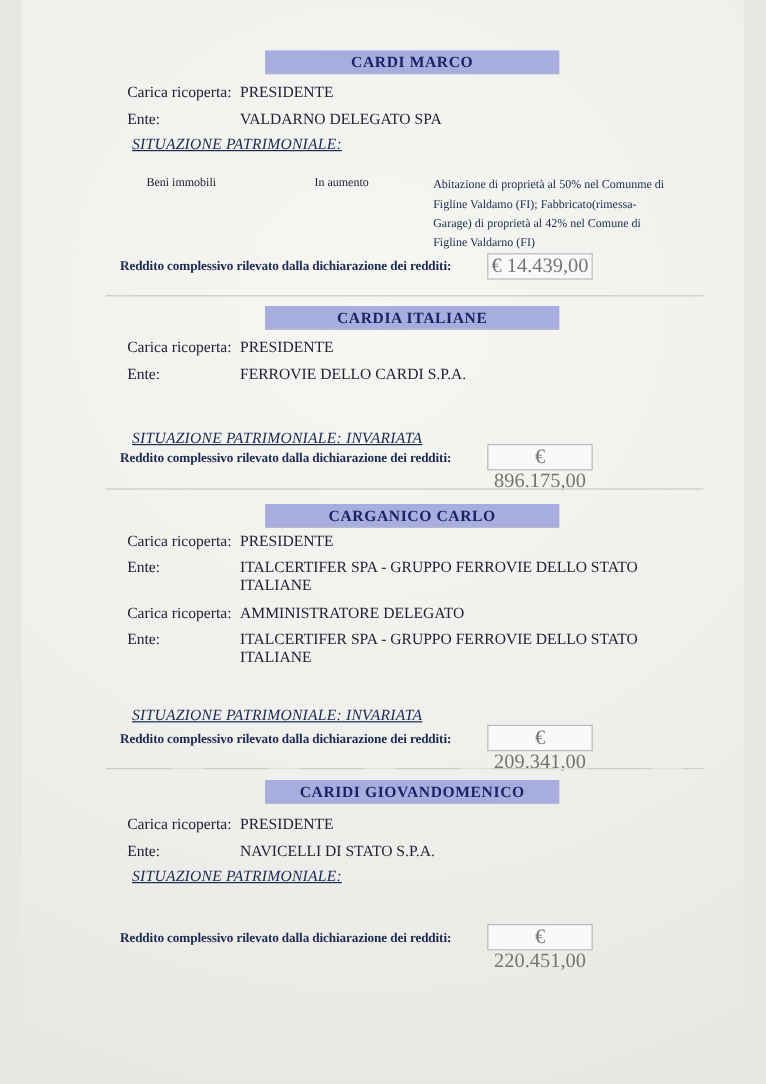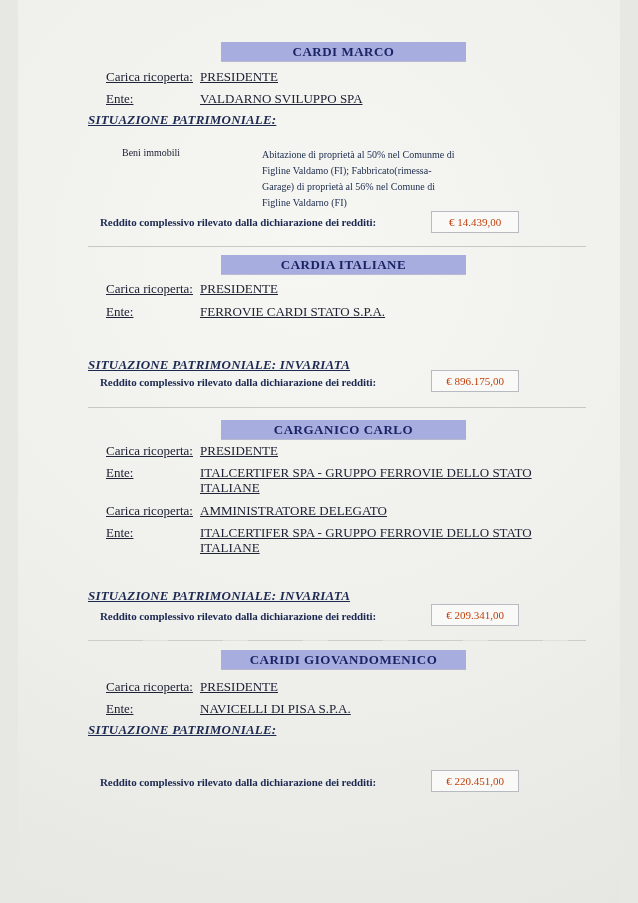--- a/index.html
+++ b/index.html
@@ -8,85 +8,86 @@
     font-family:"Liberation Serif", serif; color:#202235;
     background: radial-gradient(ellipse 120% 80% at 48% 28%, #f6f6f3 0%, #efefec 55%, #e6e6e3 100%);
     overflow:hidden;
   }
   .bar {
     position:absolute; left:203px; width:245px; height:19px;
     background:#a8ade0; color:#1a2464; font-weight:bold; font-size:13px;
     line-height:19px; text-align:center; letter-spacing:0.5px;
     box-shadow:0 1px 0 rgba(110,116,165,0.45);
   }
-  .row { position:absolute; left:88px; font-size:13px; display:flex;text-decoration:underline; }
+  .row { position:absolute; left:88px; font-size:13px; display:flex; }
   .lbl { width:94px; flex:none; }
   .val { white-space:nowrap; }
   .val span { display:block; line-height:15px; }
   .sit {
-    position:absolute; left:70px; font-size:13px; font-weight:bold;
+    position:absolute; left:92px; font-size:13px; font-weight:normal;
     font-style:italic; text-decoration:underline; color:#1c2951; letter-spacing:0.2px;
   }
   .pat { position:absolute; left:104px; font-size:10px; display:flex; }
   .pat-item { width:140px; flex:none; }
   .pat-change { width:99px; flex:none; }
   .pat-desc { width:240px; flex:none; color:#203050; }
   .pat-desc span { display:block; white-space:nowrap; line-height:16px; }
   .red-lbl {
     position:absolute; left:82px; font-size:11px; font-weight:bold;
     color:#1c2951; letter-spacing:-0.1px;
   }
   .amount {
-    position:absolute; left:413px; width:86px; height:20px;
+    position:absolute; left:388px; width:86px; height:20px;
     background:#f9f9f7; border:1px solid #b7bac0;
-    font-size:11px; color:#c2410c; text-align:center; line-height:20px;
+    font-size:17px; color:#737373; text-align:center; line-height:20px;
   }
   .hr { position:absolute; left:70px; width:498px; height:1px; background:#c8c8c4; }
   .hr.faint { background:repeating-linear-gradient(90deg,#cdcdca 0px,#cdcdca 55px,#e0e0dd 55px,#e0e0dd 80px); }
 </style>
 </head>
 <body>
 
 <div class="page">
 
   <div class="bar" style="top:42px">
     <span>CARDI MARCO</span>
   </div>
   <div class="row" style="top:69px">
     <span class="lbl">Carica ricoperta:</span>
     <span class="val">PRESIDENTE</span>
   </div>
   <div class="row" style="top:91px">
     <span class="lbl">Ente:</span>
-    <span class="val">VALDARNO SVILUPPO SPA</span>
+    <span class="val">VALDARNO DELEGATO SPA</span>
   </div>
   <div class="sit" style="top:112px">SITUAZIONE PATRIMONIALE:</div>
   <div class="pat" style="top:147px">
     <span class="pat-item">Beni immobili</span>
+    <span class="pat-change">In aumento</span>
     <span class="pat-desc">
       <span>Abitazione di proprietà al 50% nel Comunme di</span>
       <span>Figline Valdamo (FI); Fabbricato(rimessa-</span>
-      <span>Garage) di proprietà al 56% nel Comune di</span>
+      <span>Garage) di proprietà al 42% nel Comune di</span>
       <span>Figline Valdarno (FI)</span>
     </span>
   </div>
   <div class="red-lbl" style="top:216px">Reddito complessivo rilevato dalla dichiarazione dei redditi:</div>
   <div class="amount" style="top:211px">€ 14.439,00</div>
   <div class="hr" style="top:246px"></div>
 
   <div class="bar" style="top:255px">
     <span>CARDIA ITALIANE</span>
   </div>
   <div class="row" style="top:281px">
     <span class="lbl">Carica ricoperta:</span>
     <span class="val">PRESIDENTE</span>
   </div>
   <div class="row" style="top:304px">
     <span class="lbl">Ente:</span>
-    <span class="val">FERROVIE CARDI STATO S.P.A.</span>
+    <span class="val">FERROVIE DELLO CARDI S.P.A.</span>
   </div>
   <div class="sit" style="top:357px">SITUAZIONE PATRIMONIALE: INVARIATA</div>
   <div class="red-lbl" style="top:376px">Reddito complessivo rilevato dalla dichiarazione dei redditi:</div>
   <div class="amount" style="top:370px">€ 896.175,00</div>
   <div class="hr" style="top:407px"></div>
 
   <div class="bar" style="top:420px">
     <span>CARGANICO CARLO</span>
   </div>
   <div class="row" style="top:443px">
@@ -118,19 +119,19 @@
 
   <div class="bar" style="top:650px">
     <span>CARIDI GIOVANDOMENICO</span>
   </div>
   <div class="row" style="top:679px">
     <span class="lbl">Carica ricoperta:</span>
     <span class="val">PRESIDENTE</span>
   </div>
   <div class="row" style="top:701px">
     <span class="lbl">Ente:</span>
-    <span class="val">NAVICELLI DI PISA S.P.A.</span>
+    <span class="val">NAVICELLI DI STATO S.P.A.</span>
   </div>
   <div class="sit" style="top:722px">SITUAZIONE PATRIMONIALE:</div>
   <div class="red-lbl" style="top:776px">Reddito complessivo rilevato dalla dichiarazione dei redditi:</div>
   <div class="amount" style="top:770px">€ 220.451,00</div>
 
 </div>
 
 </body></html>

